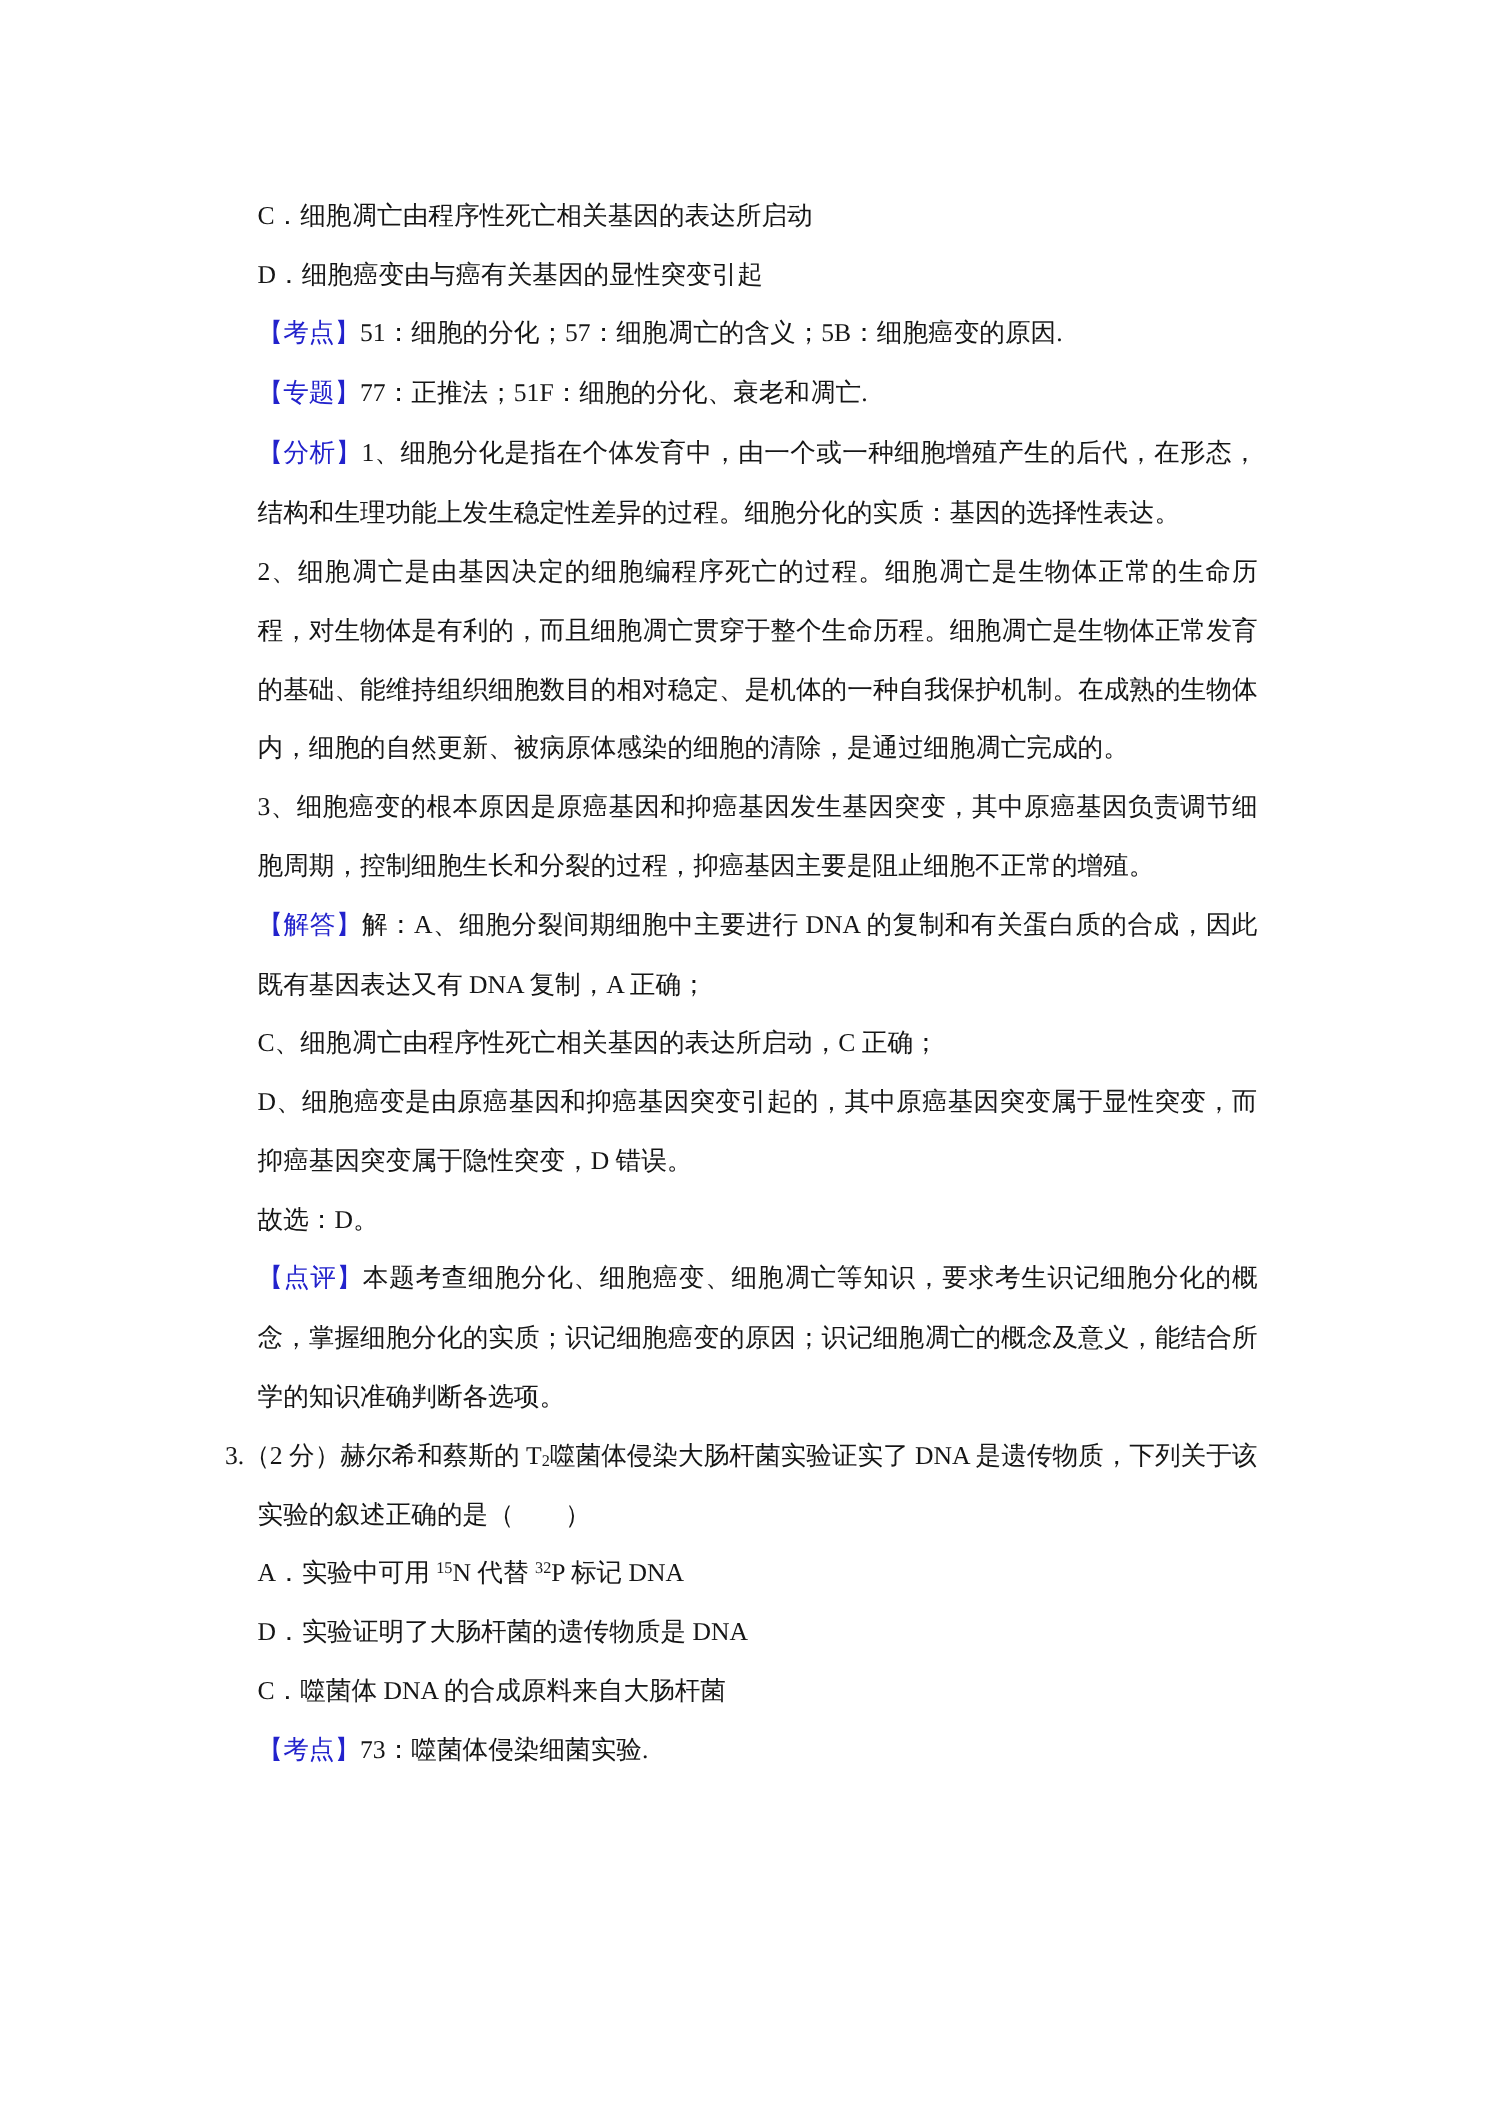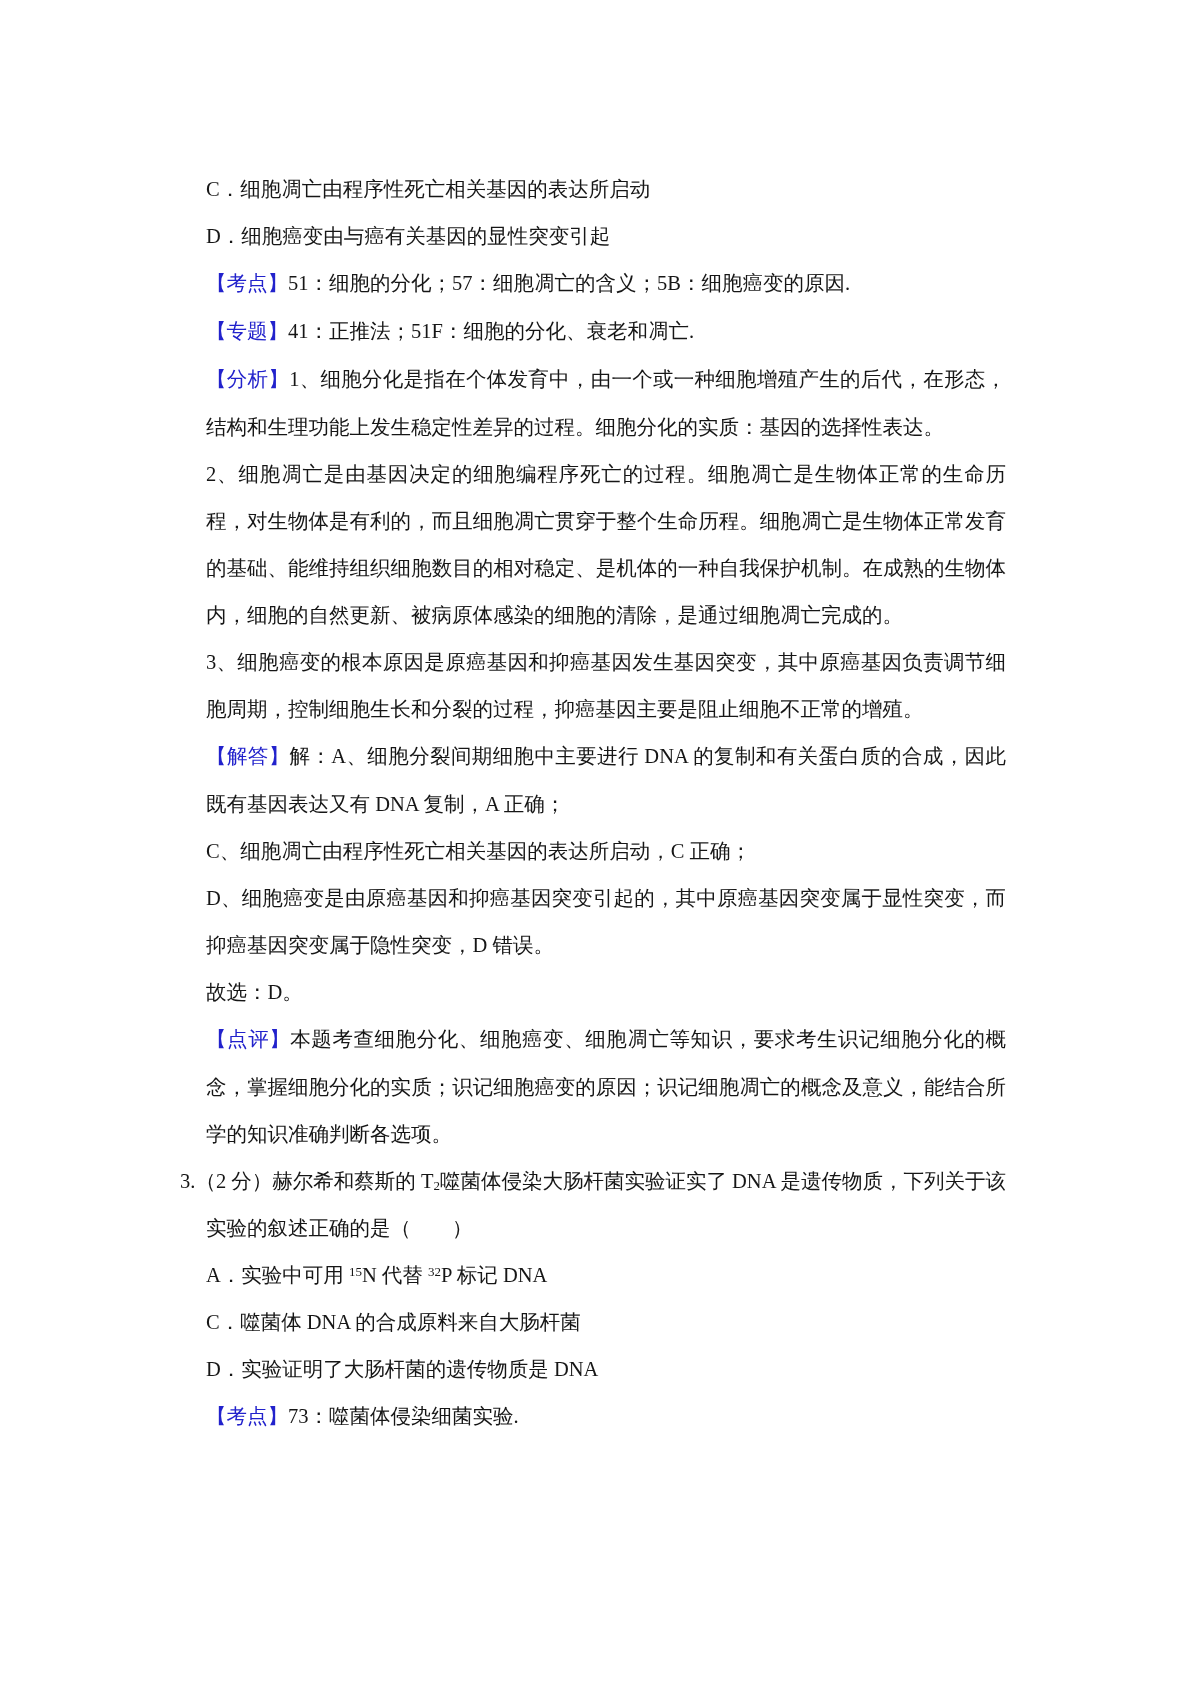--- a/index.html
+++ b/index.html
@@ -9,21 +9,21 @@
   body {
     width: 1200px;
     height: 1698px;
     background: #ffffff;
     position: relative;
     font-family: "Liberation Serif", "DejaVu Serif", serif;
   }
   .doc {
     position: absolute;
     left: 206px;
-    top: 166px;
+    top: 150px;
     width: 800px;
     font-size: 20.5px;
     line-height: 47px;
     color: #161616;
     text-align: justify;
   }
   .doc p {
     margin: 0;
     padding: 0;
     word-break: break-all;
@@ -43,27 +43,27 @@
   sup { vertical-align: 0.5em; }
   sub { vertical-align: -0.15em; }
 </style>
 </head>
 <body style="background: rgb(255, 255, 255);">
 
 <div class="doc" style="color: rgb(22, 22, 22);">
     <p class="blk option"><span>C．细胞凋亡由程序性死亡相关基因的表达所启动</span></p>
     <p class="blk option"><span>D．细胞癌变由与癌有关基因的显性突变引起</span></p>
     <p class="blk label"><span class="marker">【考点】</span><span>51：细胞的分化；57：细胞凋亡的含义；5B：细胞癌变的原因.</span></p>
-    <p class="blk label"><span class="marker">【专题】</span><span>41：正推法；51F：细胞的分化、衰老和凋亡.</span></p>
+    <p class="blk label"><span class="marker">【专题】</span><span>77：正推法；51F：细胞的分化、衰老和凋亡.</span></p>
     <p class="blk label"><span class="marker">【分析】</span><span>1、细胞分化是指在个体发育中，由一个或一种细胞增殖产生的后代，在形态，结构和生理功能上发生稳定性差异的过程。细胞分化的实质：基因的选择性表达。</span></p>
     <p class="blk body"><span>2、细胞凋亡是由基因决定的细胞编程序死亡的过程。细胞凋亡是生物体正常的生命历程，对生物体是有利的，而且细胞凋亡贯穿于整个生命历程。细胞凋亡是生物体正常发育的基础、能维持组织细胞数目的相对稳定、是机体的一种自我保护机制。在成熟的生物体内，细胞的自然更新、被病原体感染的细胞的清除，是通过细胞凋亡完成的。</span></p>
     <p class="blk body"><span>3、细胞癌变的根本原因是原癌基因和抑癌基因发生基因突变，其中原癌基因负责调节细胞周期，控制细胞生长和分裂的过程，抑癌基因主要是阻止细胞不正常的增殖。</span></p>
     <p class="blk label"><span class="marker">【解答】</span><span>解：A、细胞分裂间期细胞中主要进行 DNA 的复制和有关蛋白质的合成，因此既有基因表达又有 DNA 复制，A 正确；</span></p>
     <p class="blk body"><span>C、细胞凋亡由程序性死亡相关基因的表达所启动，C 正确；</span></p>
     <p class="blk body"><span>D、细胞癌变是由原癌基因和抑癌基因突变引起的，其中原癌基因突变属于显性突变，而抑癌基因突变属于隐性突变，D 错误。</span></p>
     <p class="blk body"><span>故选：D。</span></p>
     <p class="blk label"><span class="marker">【点评】</span><span>本题考查细胞分化、细胞癌变、细胞凋亡等知识，要求考生识记细胞分化的概念，掌握细胞分化的实质；识记细胞癌变的原因；识记细胞凋亡的概念及意义，能结合所学的知识准确判断各选项。</span></p>
     <p class="blk question"><span>3.（2 分）赫尔希和蔡斯的 T</span><sub>2</sub><span>噬菌体侵染大肠杆菌实验证实了 DNA 是遗传物质，下列关于该实验的叙述正确的是（　　）</span></p>
     <p class="blk option"><span>A．实验中可用 </span><sup>15</sup><span>N 代替 </span><sup>32</sup><span>P 标记 DNA</span></p>
+    <p class="blk option"><span>D．实验证明了大肠杆菌的遗传物质是 DNA</span></p>
     <p class="blk option"><span>C．噬菌体 DNA 的合成原料来自大肠杆菌</span></p>
-    <p class="blk option"><span>D．实验证明了大肠杆菌的遗传物质是 DNA</span></p>
     <p class="blk label"><span class="marker">【考点】</span><span>73：噬菌体侵染细菌实验.</span></p>
   </div>
 
 </body></html>

